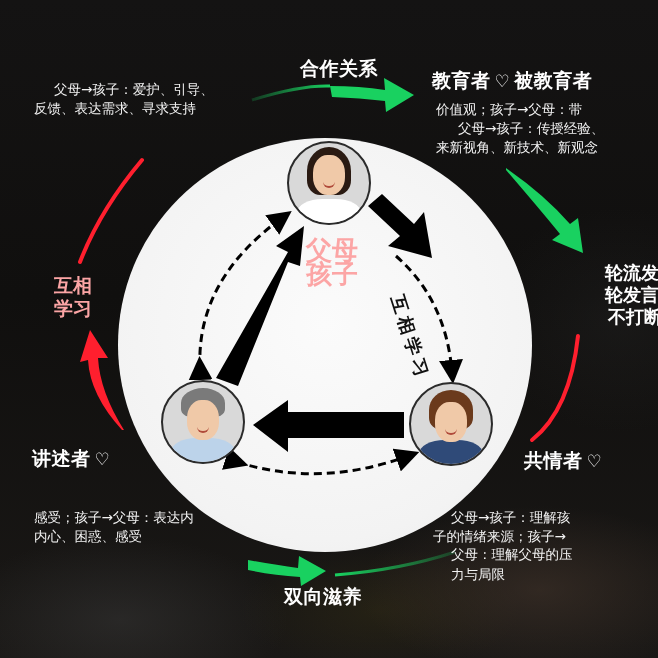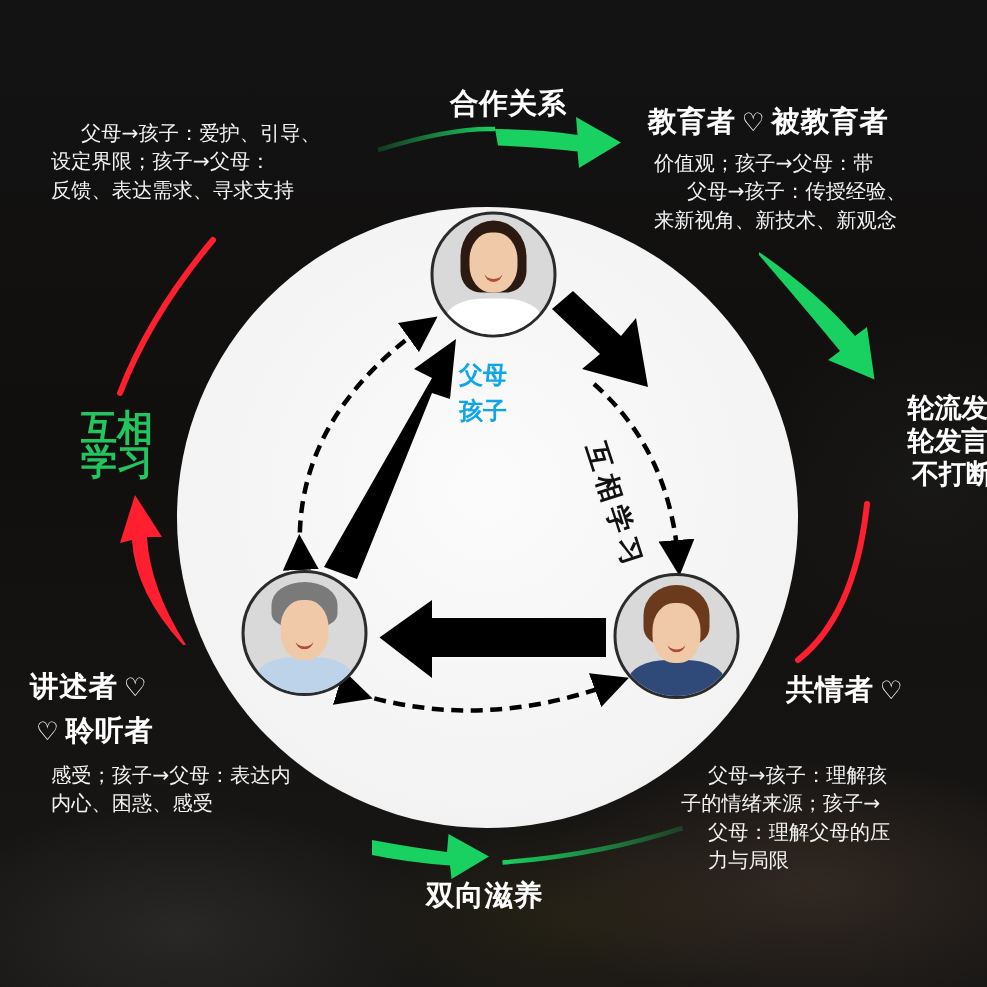--- a/index.html
+++ b/index.html
@@ -30,22 +30,22 @@
     }
     .avatar .head { position: absolute; left: 24px; top: 12px; width: 32px; height: 40px; border-radius: 45%; background: #f0c9a8; }
     .avatar .hair { position: absolute; left: 18px; top: 6px; width: 44px; height: 30px; border-radius: 50% 50% 30% 30%; }
     .avatar .body { position: absolute; left: 8px; top: 56px; width: 64px; height: 34px; border-radius: 40% 40% 0 0; }
     .avatar .smile { position: absolute; left: 34px; top: 38px; width: 12px; height: 5px; border-bottom: 2px solid #b04a3a; border-radius: 0 0 8px 8px; }
 
     .txt { position: absolute; color: #ffffff; white-space: nowrap; }
     .title-lg { font-size: 19px; font-weight: bold; letter-spacing: 0.5px; }
     .desc { font-size: 13.5px; line-height: 19px; color: #f2f2f2; }
     .heart { display: inline-block; margin: 0 4px; font-size: 17px; }
-    .center-label { position: absolute; color: #0ea5e9; font-size: 16px; font-weight: bold; line-height: 24px; text-align: center; }
-    .red-label { color: #22c55e; font-size: 24px; font-weight: bold; line-height: 23px; }
+    .center-label { position: absolute; color: #fca5a5; font-size: 26px; font-weight: bold; line-height: 24px; text-align: center; }
+    .red-label { color: #fca5a5; font-size: 19px; font-weight: bold; line-height: 23px; }
     .side-label { font-size: 18px; font-weight: bold; line-height: 22px; }
     .rot-label {
       position: absolute; left: 408px; top: 292px; color: #111;
       font-size: 18px; font-weight: bold; transform: rotate(72deg); transform-origin: left top; letter-spacing: 4px;
     }
   </style>
 </head>
 <body>
 
 <div class="bg"></div>
@@ -123,21 +123,20 @@
 <div class="center-label" style="left:306px; top:238px;">
   <div>父母</div>
   <div>孩子</div>
 </div>
 <div class="rot-label">互相学习</div>
 
 <div class="txt title-lg" style="left:300px; top:56px;">合作关系</div>
 
 <div class="txt desc" style="left:34px; top:80px;">
   <div style="padding-left:20px;">父母→孩子：爱护、引导、</div>
-  <div>设定界限；孩子→父母：</div>
   <div>反馈、表达需求、寻求支持</div>
 </div>
 
 <div class="txt title-lg" style="left:432px; top:68px;">
   <span>教育者</span><span class="heart">♡</span><span>被教育者</span>
 </div>
 <div class="txt desc" style="left:436px; top:100px;">
   <div>价值观；孩子→父母：带</div>
   <div style="padding-left:22px;">父母→孩子：传授经验、</div>
   <div>来新视角、新技术、新观念</div>
@@ -147,32 +146,31 @@
   <div>轮流发</div>
   <div>轮发言</div>
   <div style="padding-left:6px;">不打断</div>
 </div>
 
 <div class="txt red-label" style="left:54px; top:274px;">
   <div>互相</div>
   <div>学习</div>
 </div>
 
-<div class="txt title-lg" style="left:20px; top:444px; line-height:28px;">
+<div class="txt title-lg" style="left:32px; top:444px; line-height:28px;">
   <div><span>讲述者</span><span class="heart">♡</span></div>
-  <div><span class="heart" style="margin-left:4px;">♡</span><span>聆听者</span></div>
 </div>
 <div class="txt desc" style="left:34px; top:508px;">
   <div>感受；孩子→父母：表达内</div>
   <div>内心、困惑、感受</div>
 </div>
 
 <div class="txt title-lg" style="left:520px; top:446px; line-height:28px;">
   <div style="padding-left:4px;"><span>共情者</span><span class="heart">♡</span></div>
 </div>
-<div class="txt desc" style="left:454px; top:508px;">
+<div class="txt desc" style="left:433px; top:508px;">
   <div style="padding-left:18px;">父母→孩子：理解孩</div>
   <div>子的情绪来源；孩子→</div>
-  <div style="padding-left:18px;">父母：理解父母的压</div>
+  <div style="padding-left:18px;font-family:Liberation Mono, monospace;">父母：理解父母的压</div>
   <div style="padding-left:18px;">力与局限</div>
 </div>
 
 <div class="txt title-lg" style="left:284px; top:584px;text-align:center;">双向滋养</div>
 
 </body></html>

